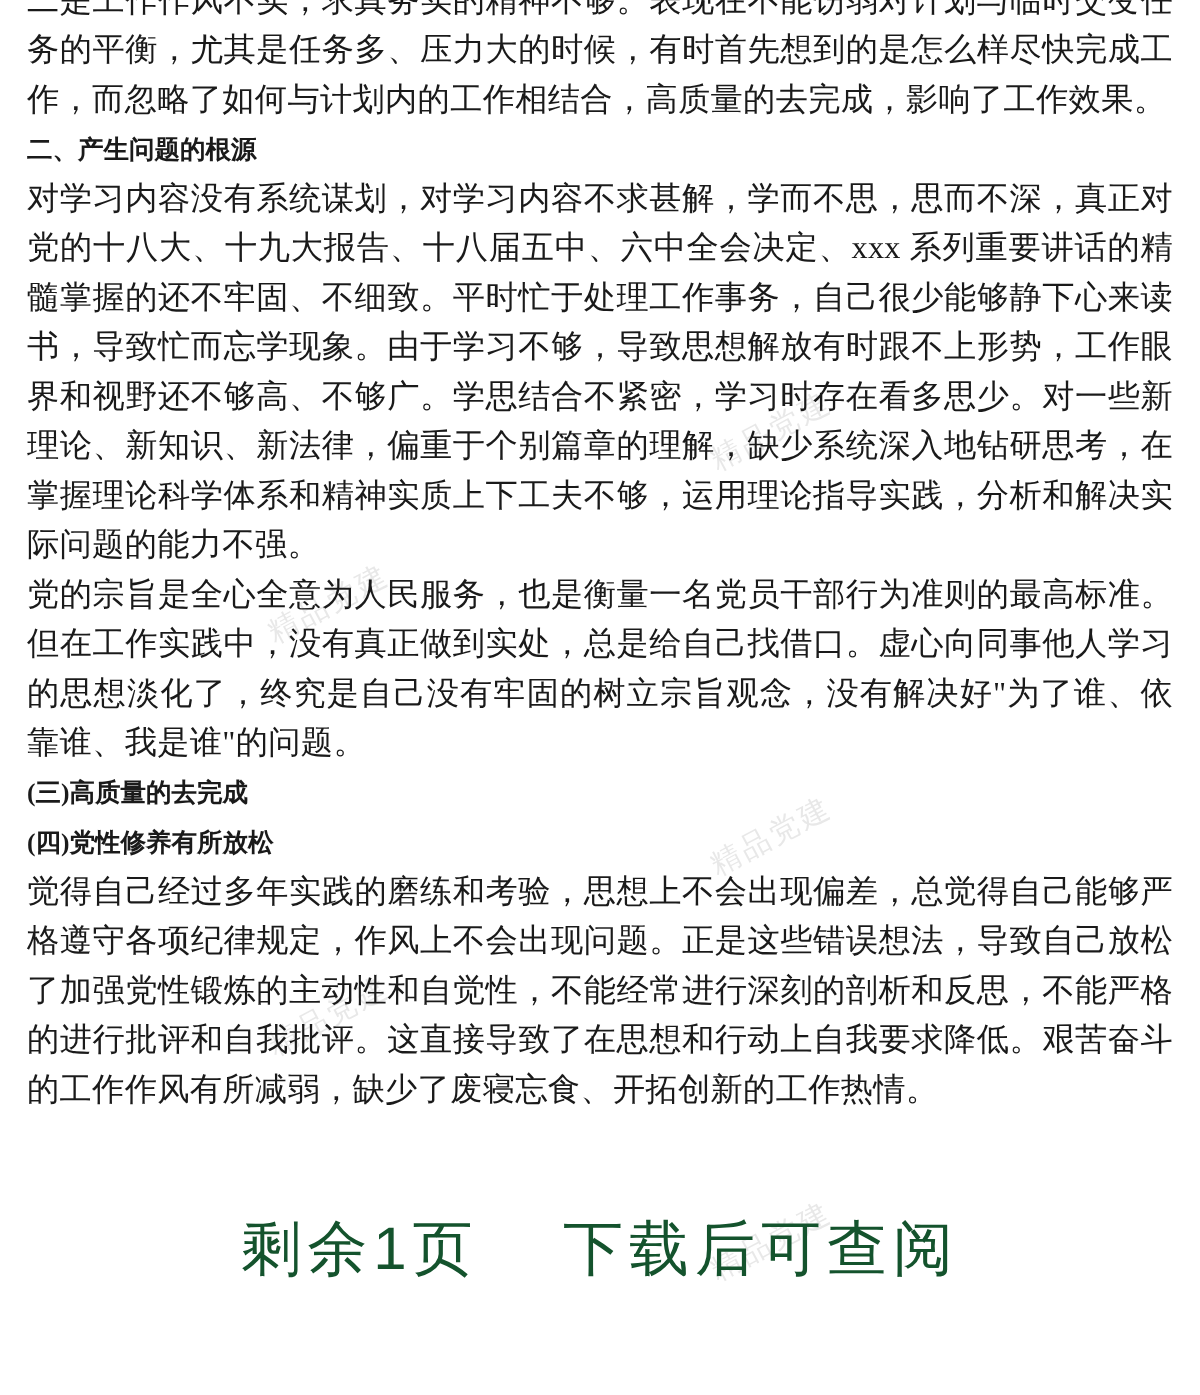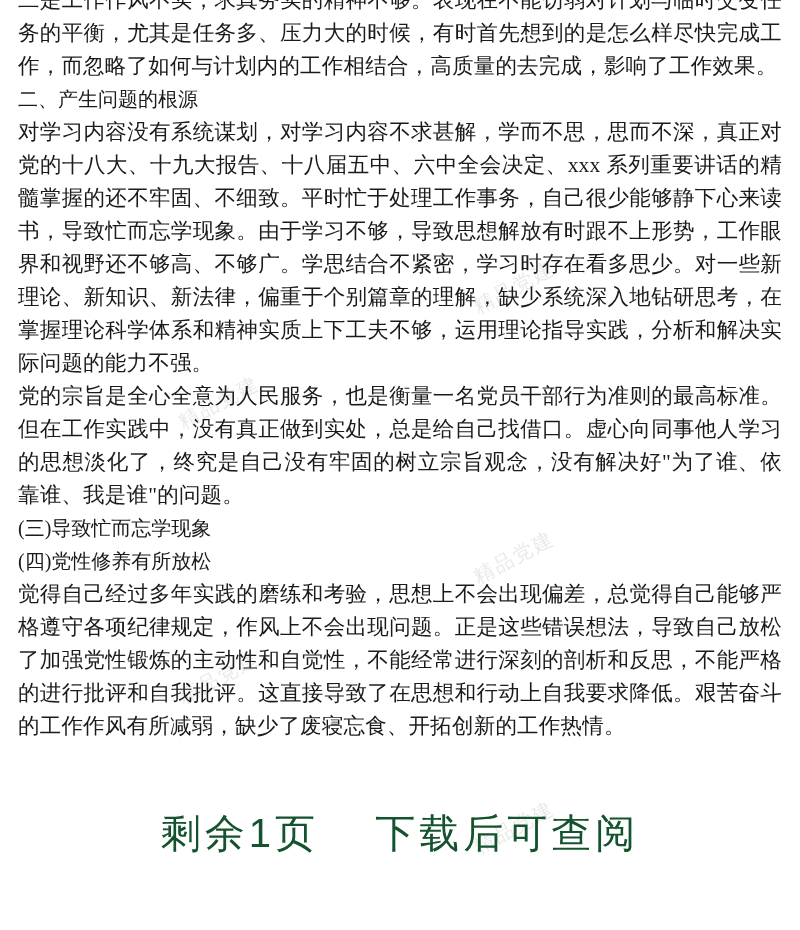--- a/index.html
+++ b/index.html
@@ -37,24 +37,24 @@
     text-justify: inter-ideograph;
     margin: 0;
     letter-spacing: 0.2px;
   }
 
   .para.clipped-top {
     margin-top: -16px;
   }
 
   .heading {
-    font-size: 20px;
+    font-size: 17px;
     line-height: 33px;
     margin: 0;
-    font-weight: normal;
+    font-weight: bold;
   }
 
   
   .watermark-layer {
     position: absolute;
     inset: 0;
     z-index: 1;
     pointer-events: none;
     overflow: hidden;
   }
@@ -102,21 +102,21 @@
     <div class="wm wm3">精品党建</div>
     <div class="wm wm4">精品党建</div>
     <div class="wm wm5">精品党建</div>
   </div>
 
   <div class="doc-body">
     <p class="para clipped-top">二是工作作风不实，求真务实的精神不够。表现在不能饬弱对计划与临时交变任务的平衡，尤其是任务多、压力大的时候，有时首先想到的是怎么样尽快完成工作，而忽略了如何与计划内的工作相结合，高质量的去完成，影响了工作效果。</p>
     <p class="heading">二、产生问题的根源</p>
     <p class="para">对学习内容没有系统谋划，对学习内容不求甚解，学而不思，思而不深，真正对党的十八大、十九大报告、十八届五中、六中全会决定、xxx 系列重要讲话的精髓掌握的还不牢固、不细致。平时忙于处理工作事务，自己很少能够静下心来读书，导致忙而忘学现象。由于学习不够，导致思想解放有时跟不上形势，工作眼界和视野还不够高、不够广。学思结合不紧密，学习时存在看多思少。对一些新理论、新知识、新法律，偏重于个别篇章的理解，缺少系统深入地钻研思考，在掌握理论科学体系和精神实质上下工夫不够，运用理论指导实践，分析和解决实际问题的能力不强。</p>
     <p class="para">党的宗旨是全心全意为人民服务，也是衡量一名党员干部行为准则的最高标准。但在工作实践中，没有真正做到实处，总是给自己找借口。虚心向同事他人学习的思想淡化了，终究是自己没有牢固的树立宗旨观念，没有解决好"为了谁、依靠谁、我是谁"的问题。</p>
-    <p class="heading">(三)导致忙而忘学现象</p>
+    <p class="heading">(三)高质量的去完成</p>
     <p class="heading">(四)党性修养有所放松</p>
     <p class="para">觉得自己经过多年实践的磨练和考验，思想上不会出现偏差，总觉得自己能够严格遵守各项纪律规定，作风上不会出现问题。正是这些错误想法，导致自己放松了加强党性锻炼的主动性和自觉性，不能经常进行深刻的剖析和反思，不能严格的进行批评和自我批评。这直接导致了在思想和行动上自我要求降低。艰苦奋斗的工作作风有所减弱，缺少了废寝忘食、开拓创新的工作热情。</p>
   </div>
 
   <div class="footer-note">
     <span>剩余1页</span>
     <span class="gap"></span>
     <span>下载后可查阅</span>
   </div>
 

